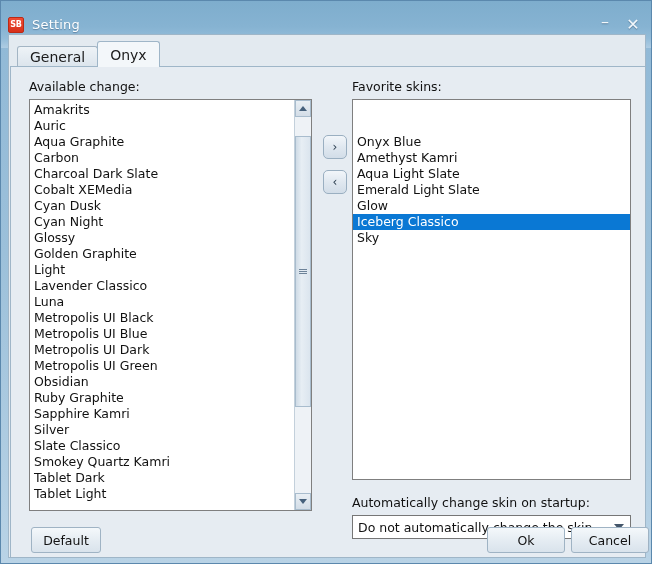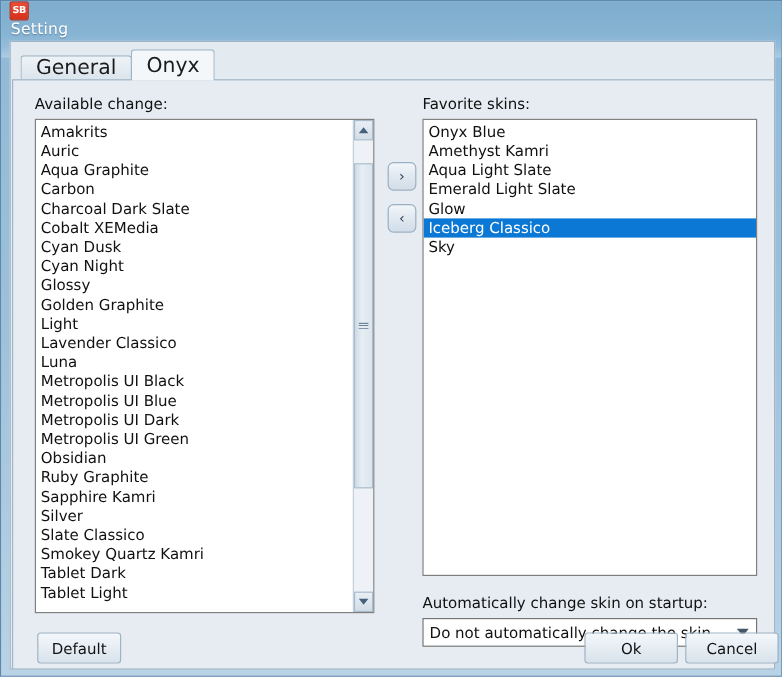--- a/index.html
+++ b/index.html
@@ -30,21 +30,21 @@
 
   
   #titlebar {
     position: absolute;
     left: 0; top: 0;
     width: 652px;
     height: 47px;
     box-sizing: border-box;
     background: linear-gradient(to bottom, #7eadcd 0%, #86b3d2 55%, #93bcd9 80%, #aecce3 100%);
     display: flex;
-    flex-direction: column;
+    align-items: center;
   }
   #app-icon {
     width: 16px; height: 16px;
     margin-left: 7px;
     border-radius: 2px;
     background: linear-gradient(to bottom, #ef4b33 0%, #d8301a 100%);
     border: 1px solid #bb2a16;
     box-sizing: border-box;
     color: #ffffff;
     font-size: 8px;
@@ -97,21 +97,21 @@
     height: 27px;
     display: flex;
     align-items: flex-end;
   }
   .tab {
     height: 22px;
     padding: 0 12px;
     box-sizing: border-box;
     display: flex;
     align-items: center;
-    font-size: 17px;
+    font-size: 14px;
     color: #1b1b1b;
     border: 1px solid #a3b5c4;
     border-bottom: none;
     border-radius: 3px 3px 0 0;
     position: relative;
   }
   .tab.inactive {
     background: linear-gradient(to bottom, #eef3f7 0%, #dbe4ec 100%);
     margin-bottom: 0px;
     height: 21px;
@@ -352,21 +352,21 @@
           </div>
         </div>
       </div>
 
       <div class="xfer-btn" style="left:312px; top:68px;">›</div>
       <div class="xfer-btn" style="left:312px; top:103px;">‹</div>
 
       <div class="section-label" style="left:341px; top:12px;">Favorite skins:</div>
 
       <div class="listbox" id="favorites-listbox" style="left:341px; top:32px; width:279px; height:381px;">
-        <div class="list-inner" id="favorite-items" style="right:0;">
+        <div class="list-inner" id="favorite-items" style="right:0;margin-top:32px;">
             <div class="list-item">Onyx Blue</div>
             <div class="list-item">Amethyst Kamri</div>
             <div class="list-item">Aqua Light Slate</div>
             <div class="list-item">Emerald Light Slate</div>
             <div class="list-item">Glow</div>
             <div class="list-item selected">Iceberg Classico</div>
             <div class="list-item">Sky</div>
           </div>
       </div>
 

